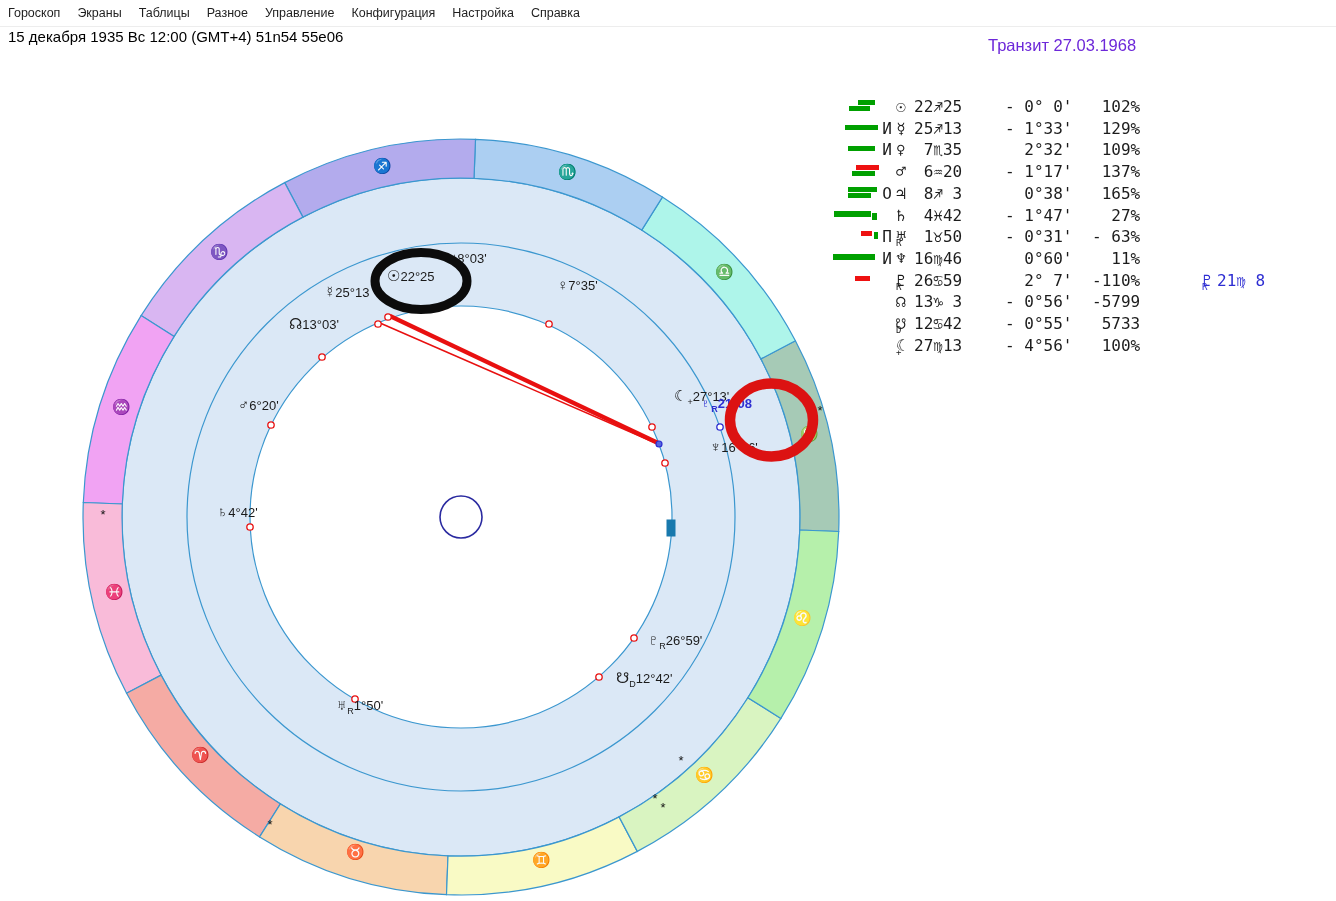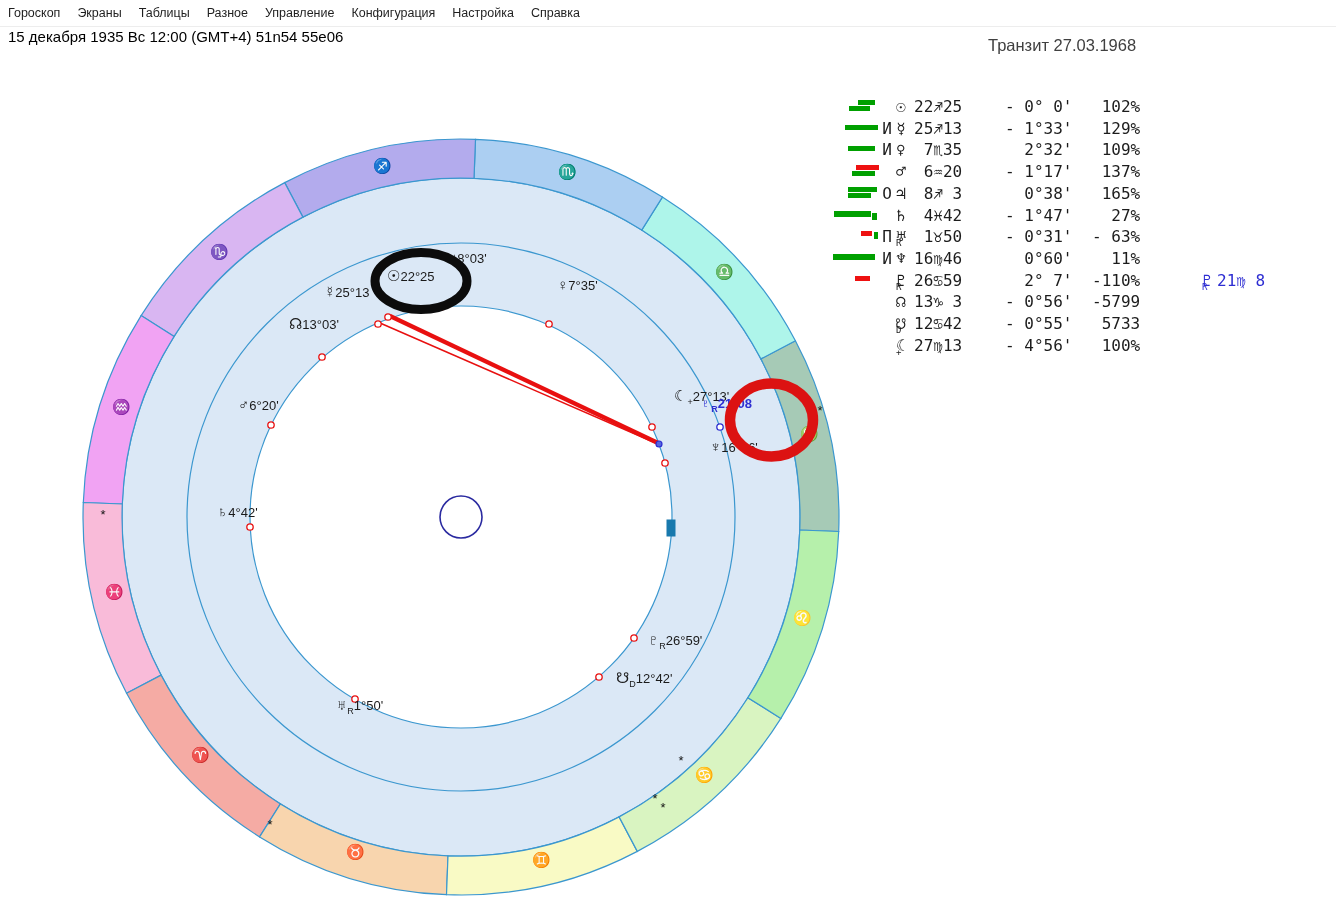--- a/index.html
+++ b/index.html
@@ -6,21 +6,21 @@
   body{width:1336px;height:901px;position:relative;overflow:hidden;
        font-family:"Liberation Sans",sans-serif;color:#1a1a1a;}
   
   .menubar{position:absolute;left:0;top:0;width:100%;height:26px;background:#fff;
            border-bottom:1px solid #ededed;display:flex;align-items:center;
            padding-left:8px;gap:17px;font-size:12.5px;color:#1f1f1f;}
   .menubar span{cursor:default;}
   
   .hdr{position:absolute;left:8px;top:28px;font-size:15px;line-height:18.5px;color:#000;}
   .hdr .t{font-weight:bold;font-size:15.5px;}
-  .transit-title{position:absolute;left:988px;top:36px;font-size:16.5px;color:#404040;}
+  .transit-title{position:absolute;left:988px;top:36px;font-size:16.5px;color:#6d28d9;}
   
   .trow{position:absolute;left:0;width:1336px;height:21.7px;
         font-family:"DejaVu Sans Mono",monospace;font-size:16px;line-height:21.7px;color:#1c1c1c;}
   .trow span{position:absolute;white-space:pre;}
   .c-letter{left:878px;width:18px;text-align:center;}
   .c-glyph{left:896px;}
   .c-pos{left:914px;}
   .c-orb{left:1005px;}
   .c-pct{left:1092px;}
   .c-extra{left:1202px;color:#2e2ed2;}

